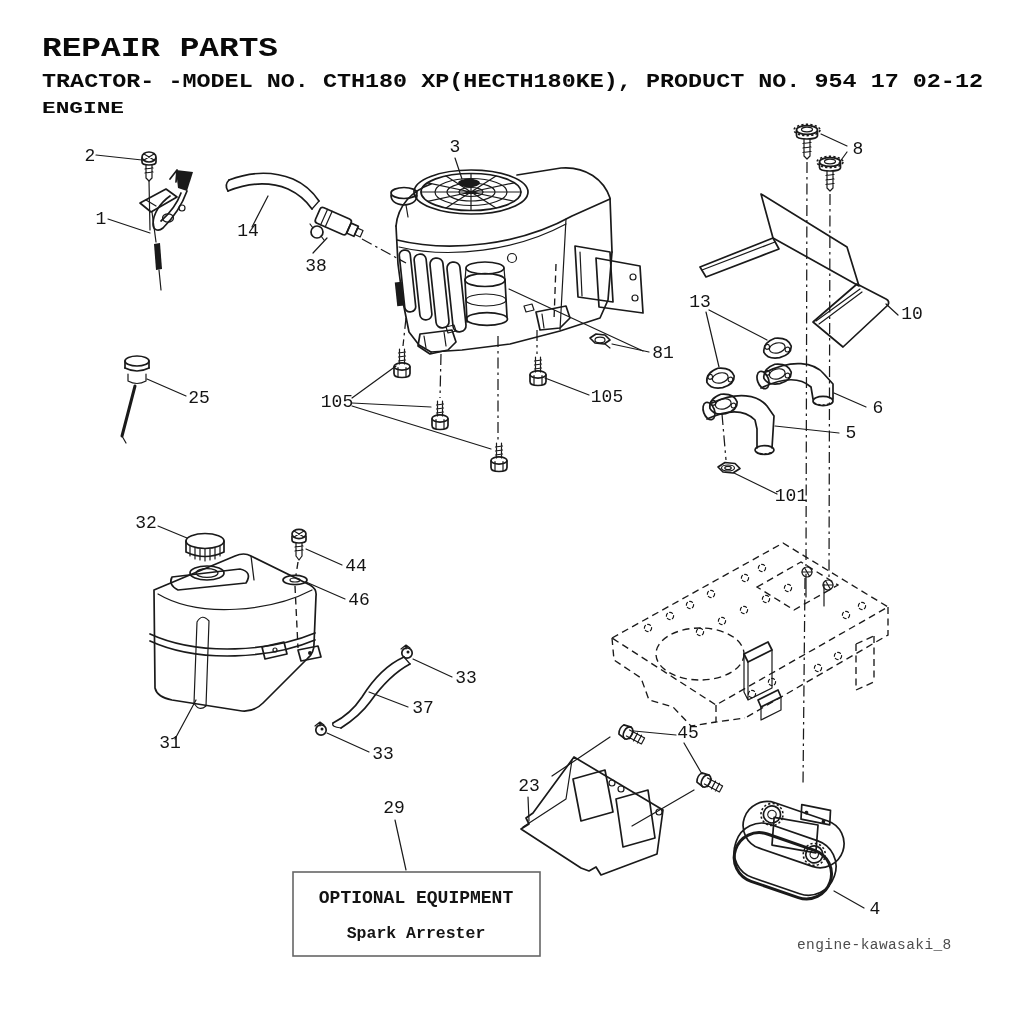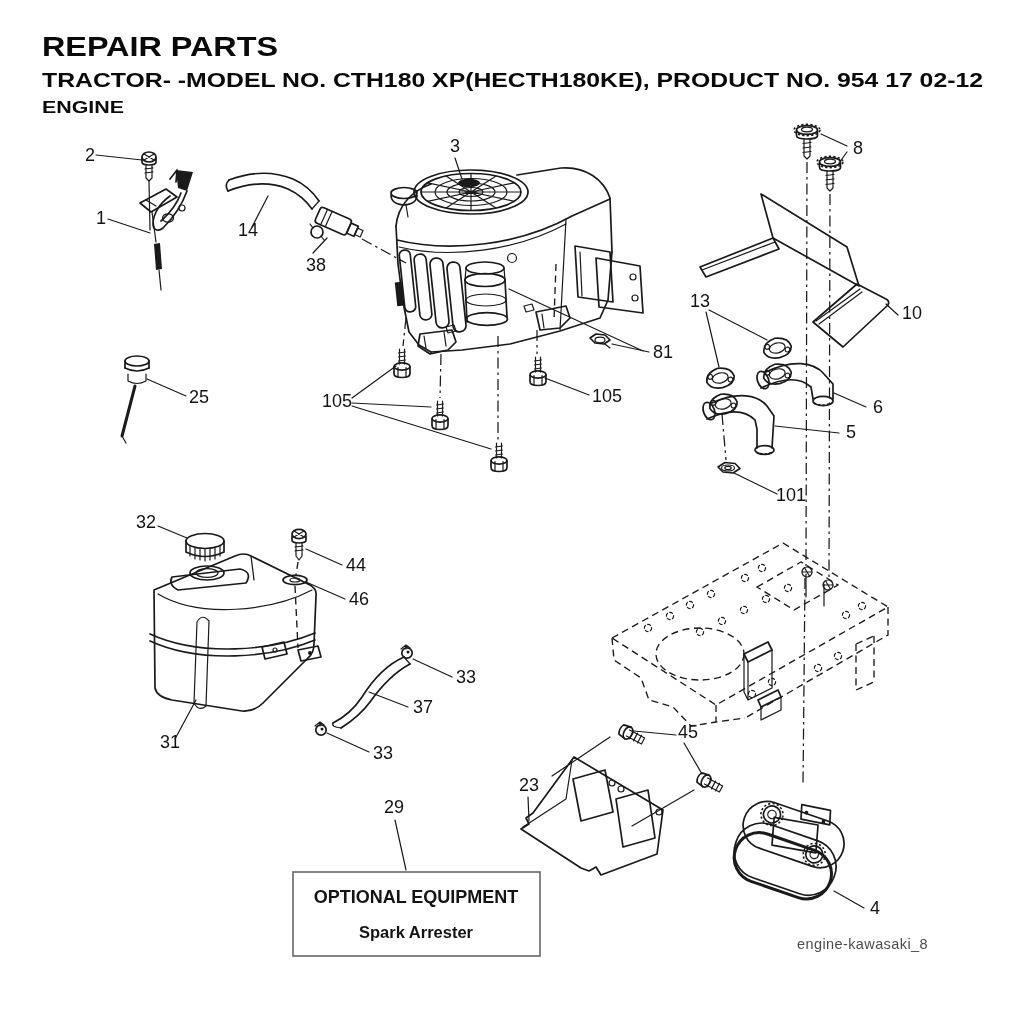--- a/index.html
+++ b/index.html
@@ -1,17 +1,17 @@
 <!DOCTYPE html>
 <html><head>
 <meta charset="utf-8">
 <style>
   html,body{margin:0;padding:0;background:#fff;}
   .page{position:relative;width:1024px;height:1027px;background:#fff;overflow:hidden;
-        font-family:Liberation Sans, sans-serif;}
+        font-family:Liberation Mono, monospace;}
   svg{display:block}
   .ln{fill:none;stroke:#1a1a1a;stroke-width:1.7;stroke-linecap:round;stroke-linejoin:round}
   .fine{fill:none;stroke:#1a1a1a;stroke-width:1.2;stroke-linecap:round;stroke-linejoin:round}
   .thick{fill:none;stroke:#1a1a1a;stroke-width:3;stroke-linecap:round;stroke-linejoin:round}
   .solid{fill:#1a1a1a;stroke:none}
   .dash{fill:none;stroke:#1a1a1a;stroke-width:1.35;stroke-dasharray:7 4.5;stroke-linecap:butt}
   .cdash{fill:none;stroke:#1a1a1a;stroke-width:1.25;stroke-dasharray:11 4 2.5 4;stroke-linecap:butt}
   .knurl{fill:none;stroke:#1a1a1a;stroke-width:1.6;stroke-dasharray:2.2 2.2}
   .callout{font-size:18px;fill:#141414}
   .h-title{font-size:28px;font-weight:700;fill:#0a0a0a}

